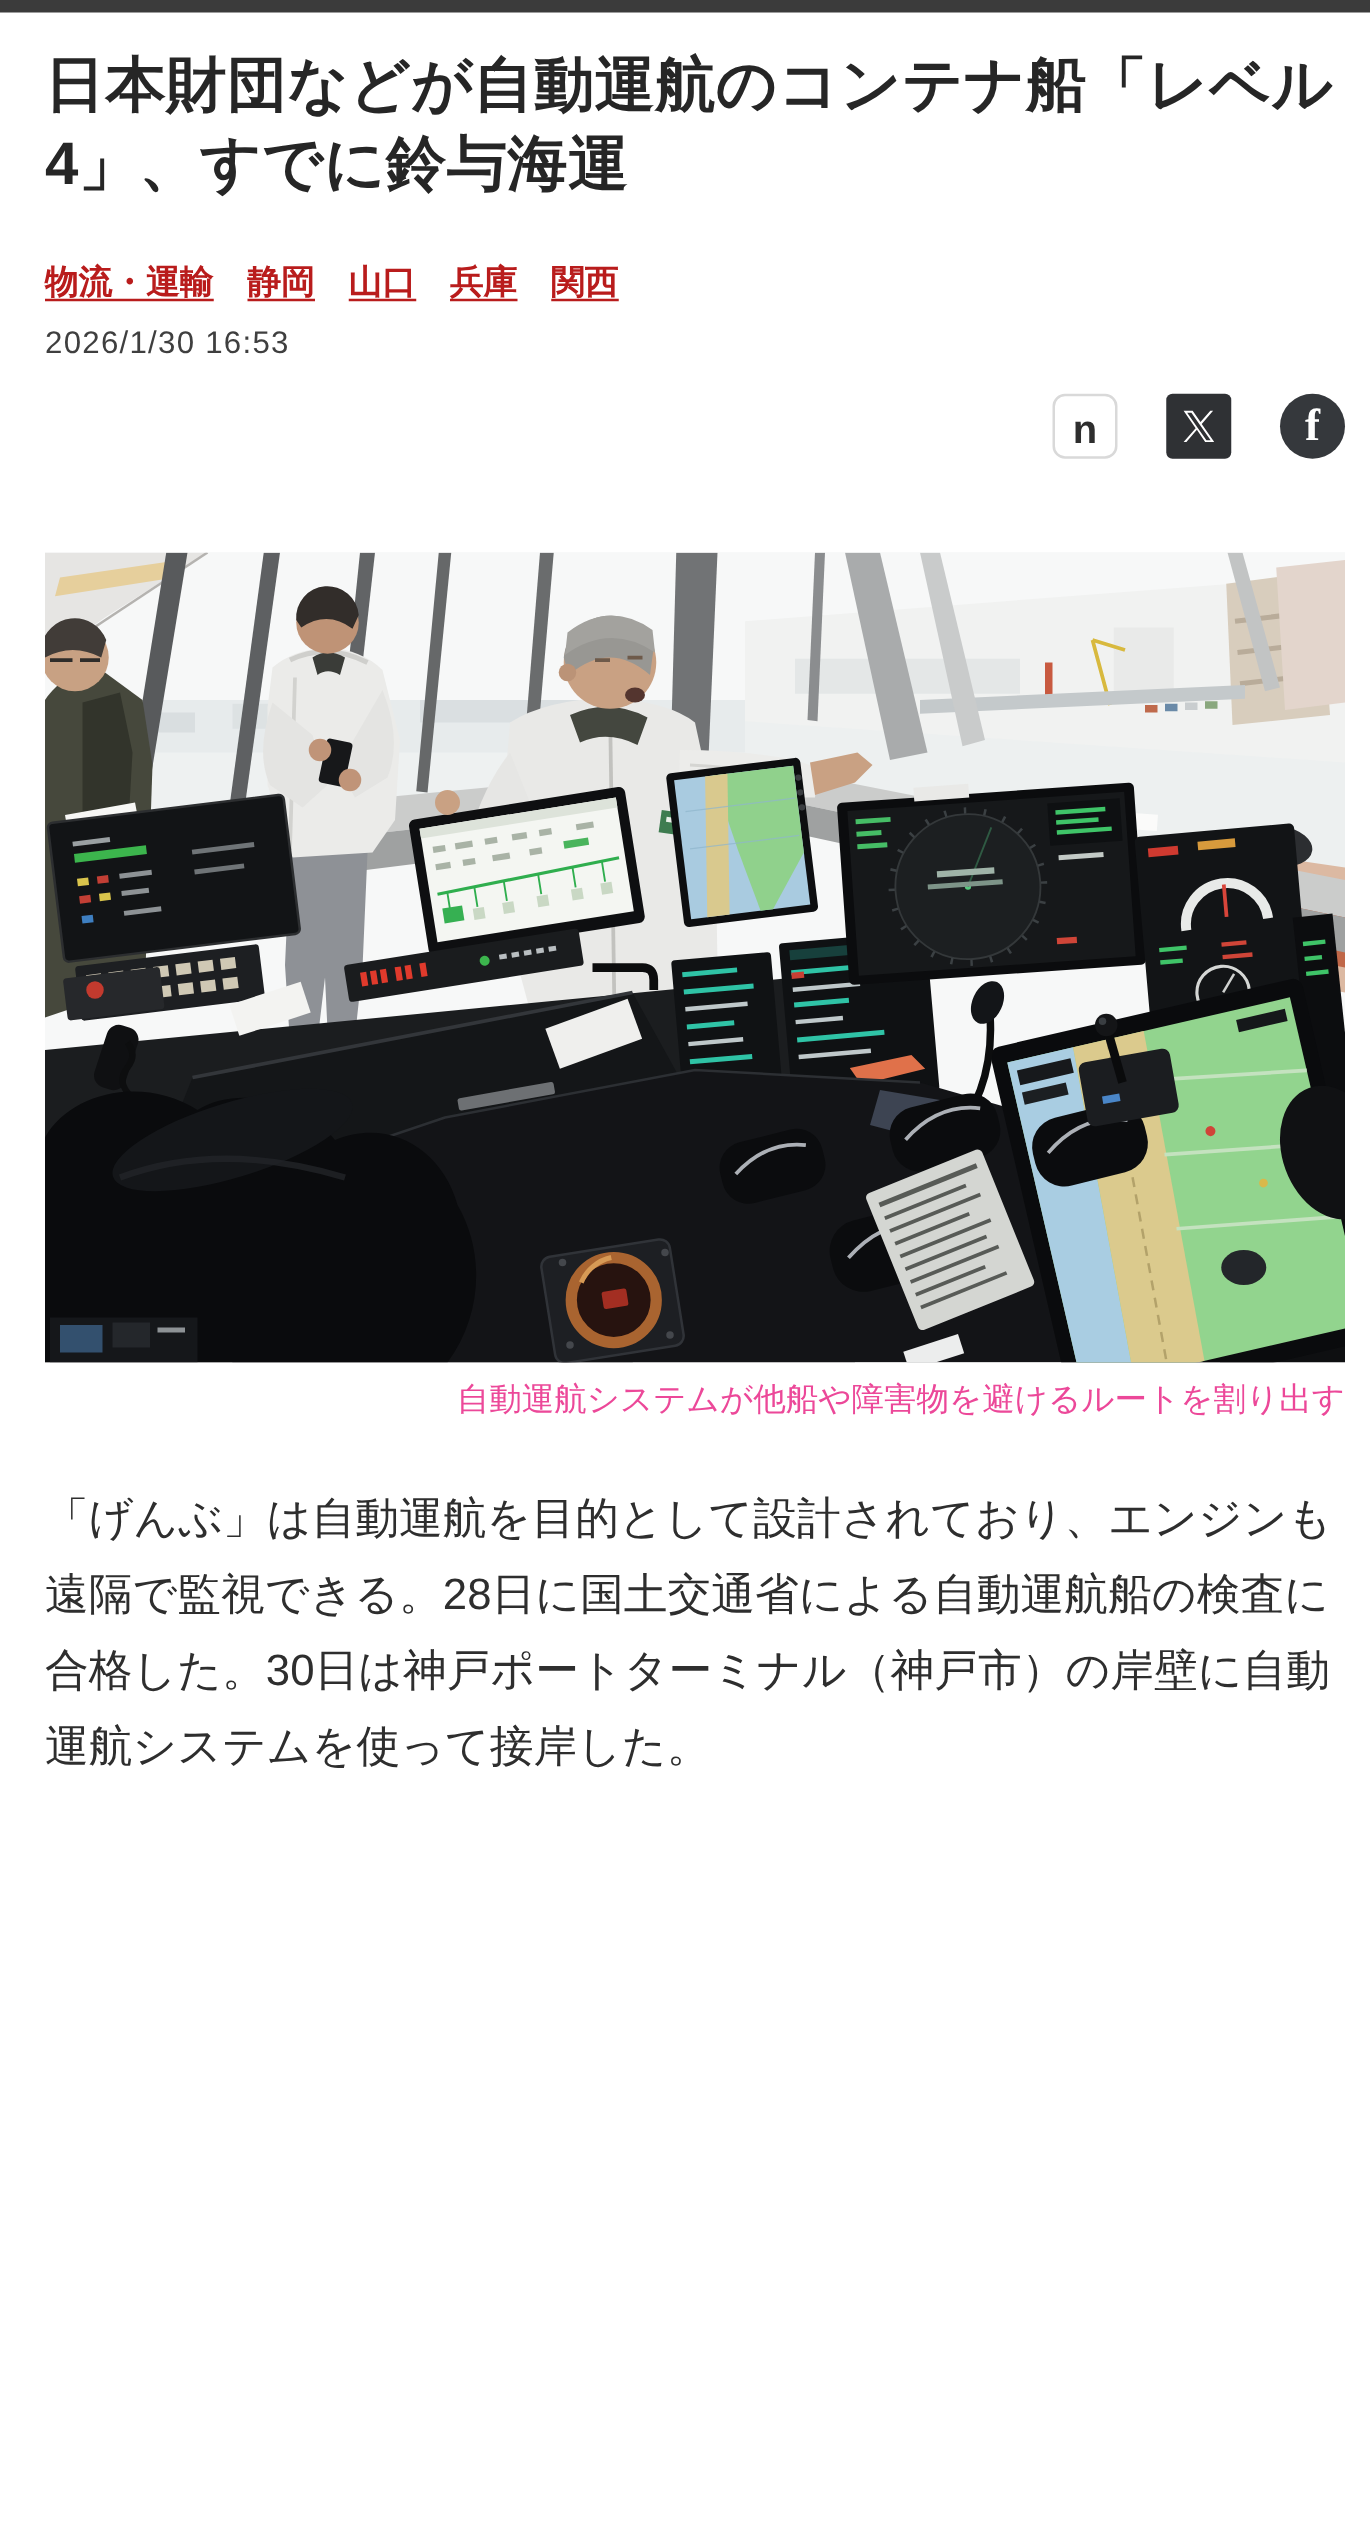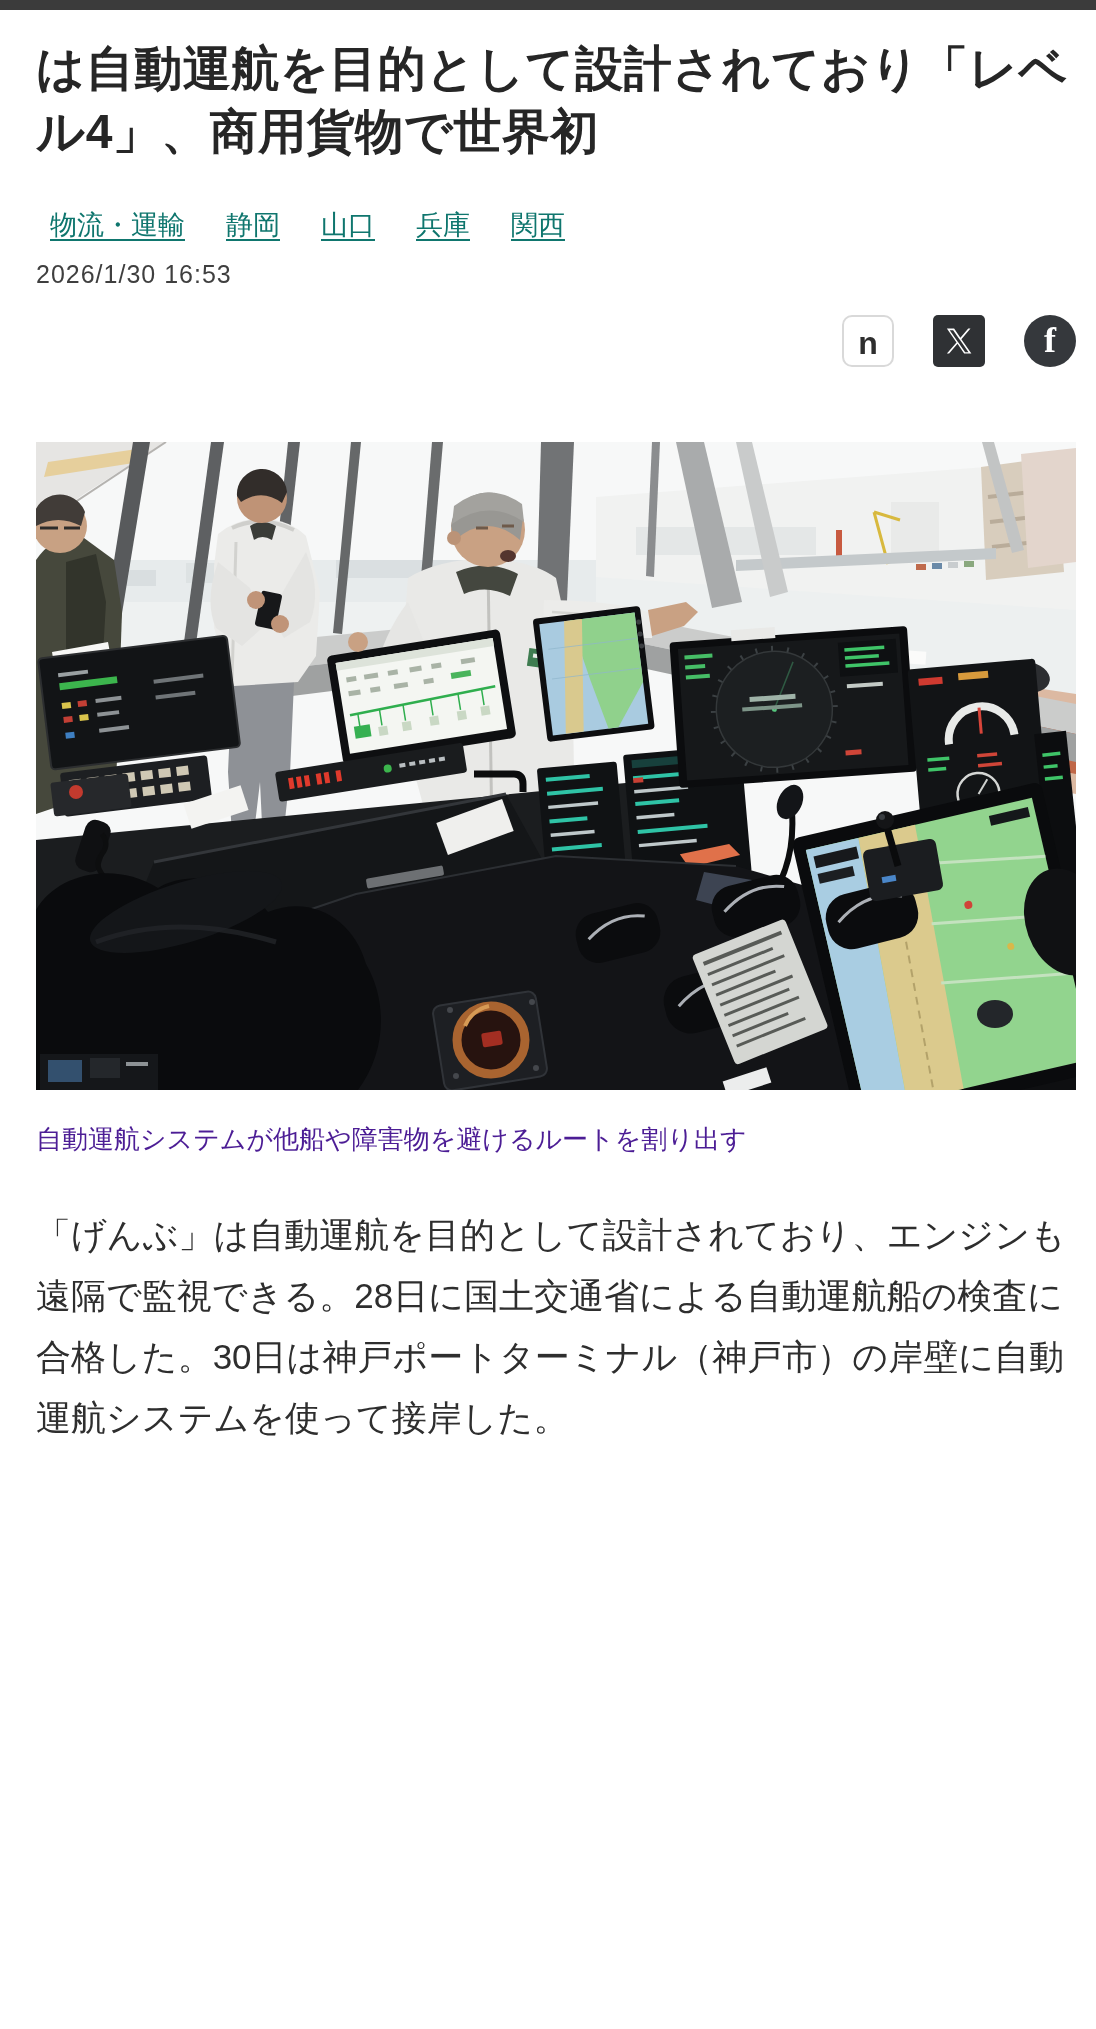--- a/index.html
+++ b/index.html
@@ -3,46 +3,46 @@
 <meta charset="utf-8">
 <style>
   html,body{margin:0;padding:0;background:#ffffff;}
   .page{position:relative;width:1096px;height:2029px;overflow:hidden;background:#ffffff;
         font-family:"Liberation Sans",sans-serif;color:#2b2b2b;}
   .top-bar{width:1096px;height:10px;background:#3b3b3b;}
   .content{margin-left:36px;width:1040px;}
   h1.title{margin:27px 0 0 0;font-size:48px;line-height:63px;font-weight:700;color:#262626;
            letter-spacing:0.5px;}
   .tag-row{margin-top:44px;display:flex;gap:27px;flex-wrap:wrap;}
-  .tag-row a{color:#0f766e;font-size:27px;font-weight:400;text-decoration:underline;
-             text-underline-offset:5px;cursor:pointer;margin-left:14px;}
+  .tag-row a{color:#b91c1c;font-size:27px;font-weight:700;text-decoration:underline;
+             text-underline-offset:5px;cursor:pointer;}
   .pub-date{margin-top:17px;font-size:25px;color:#3f3f3f;letter-spacing:1px;}
   .share-row{margin-top:26px;display:flex;justify-content:flex-end;align-items:center;gap:39px;}
   .share-btn{width:52px;height:52px;display:flex;align-items:center;justify-content:center;
              box-sizing:border-box;cursor:pointer;}
   .share-note{background:#ffffff;border:2px solid #d9d9d9;border-radius:10px;}
   .share-note span{font-size:32px;font-weight:700;color:#2e2e2e;line-height:1;transform:translateY(2px);}
   .share-x{background:#2f3134;border-radius:5px;}
   .share-fb{background:#35383c;border-radius:50%;}
   .share-fb span{font-size:36px;font-weight:700;color:#ffffff;line-height:1;
                  font-family:"Liberation Serif",serif;transform:translateY(-1px);}
   figure.photo{margin:75px 0 0 0;width:1040px;height:648px;overflow:hidden;background:#f4f5f5;}
-  figcaption.caption{margin-top:30px;text-align:left;font-size:26px;line-height:38px;color:#4c1d95;}
+  figcaption.caption{margin-top:10px;text-align:right;font-size:26px;line-height:38px;color:#ec4899;}
   .body-text{margin-top:46px;}
   .body-text p{margin:0 0 53px 0;font-size:35px;line-height:61px;color:#2e2e2e;
                text-align:left;word-break:break-all;}
 </style>
 </head>
 <body>
 
 <div class="page">
   <div class="top-bar"></div>
 
   <div class="content">
-    <h1 class="title">は自動運航を目的として設計されており「レベル4」、商用貨物で世界初</h1>
+    <h1 class="title">日本財団などが自動運航のコンテナ船「レベル4」、すでに鈴与海運</h1>
 
     <nav class="tag-row">
       <a>物流・運輸</a>
       <a>静岡</a>
       <a>山口</a>
       <a>兵庫</a>
       <a>関西</a>
     </nav>
 
     <div class="pub-date">2026/1/30 16:53</div>

